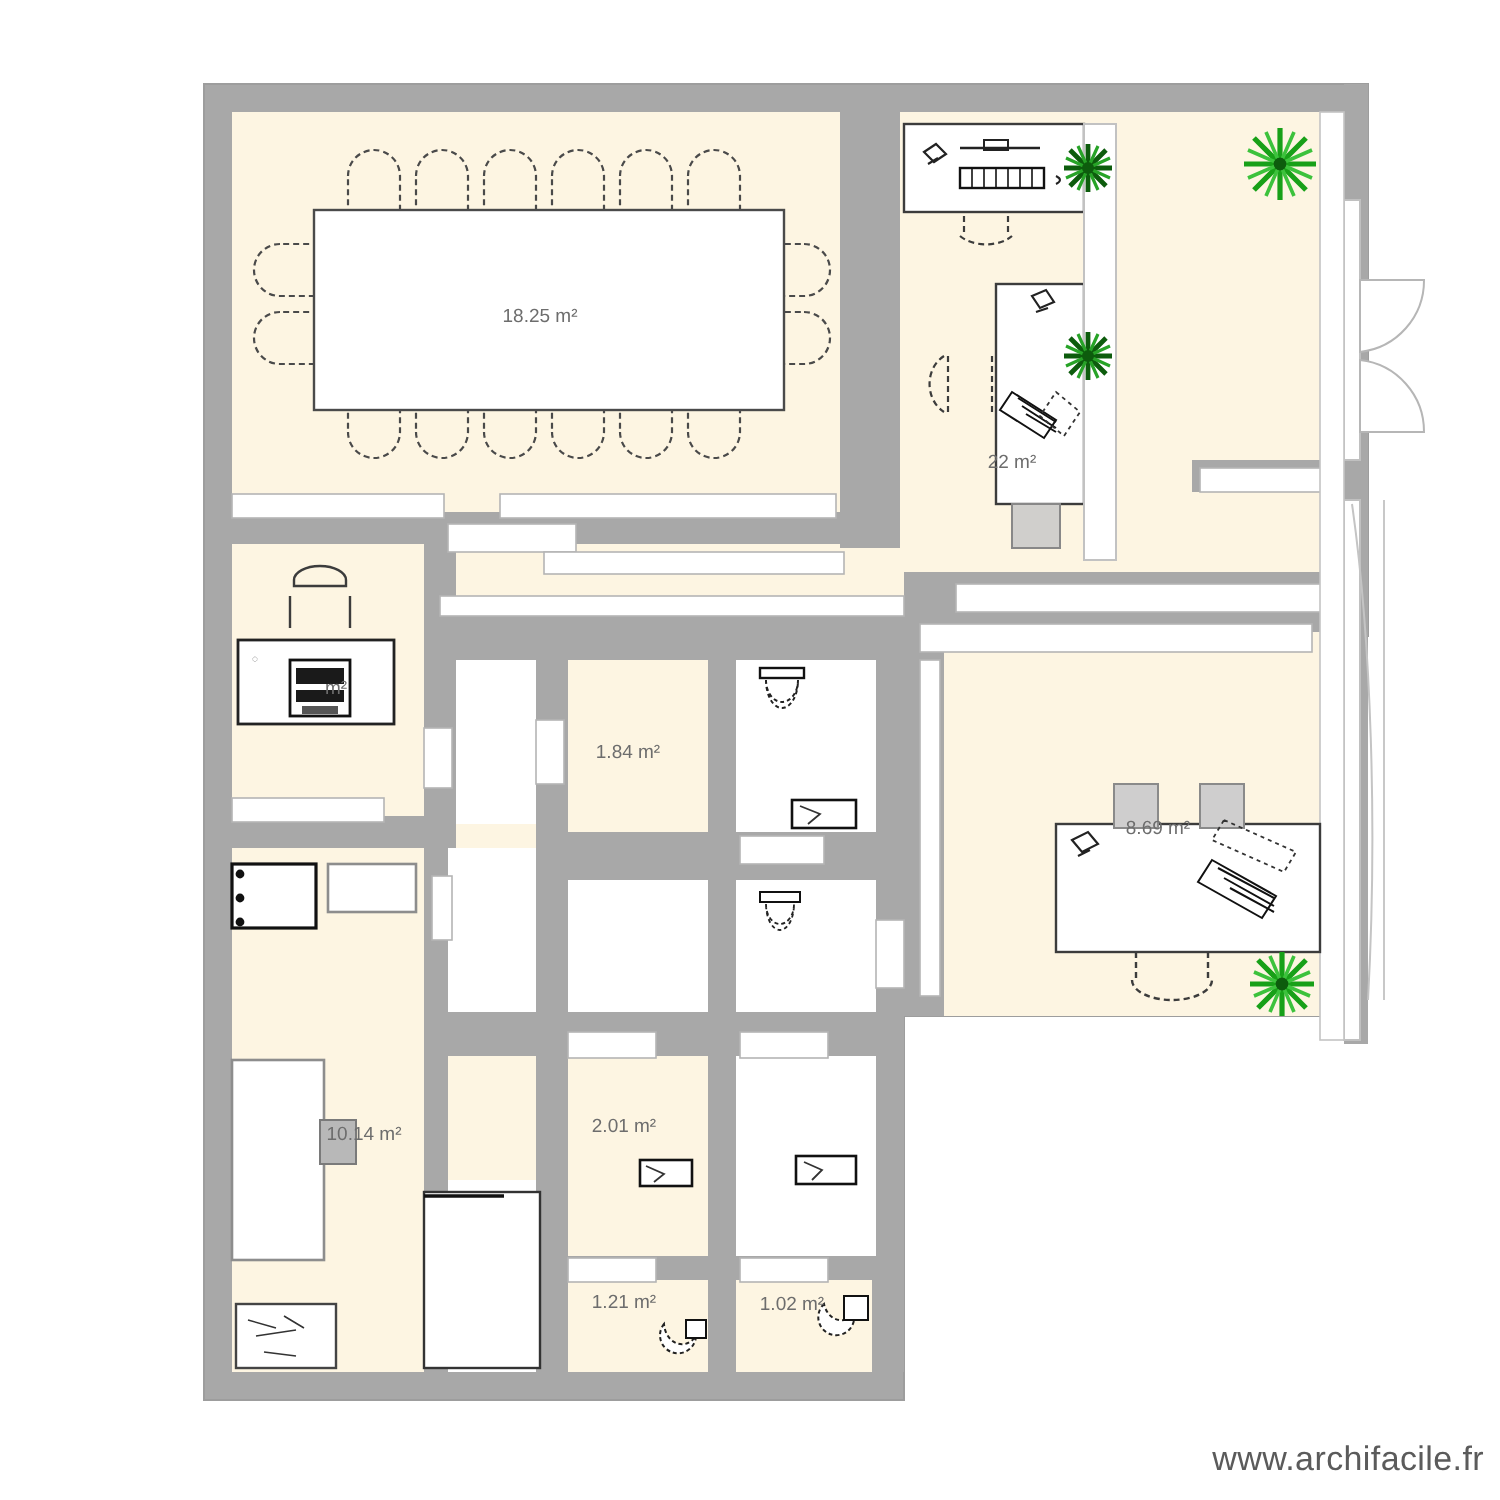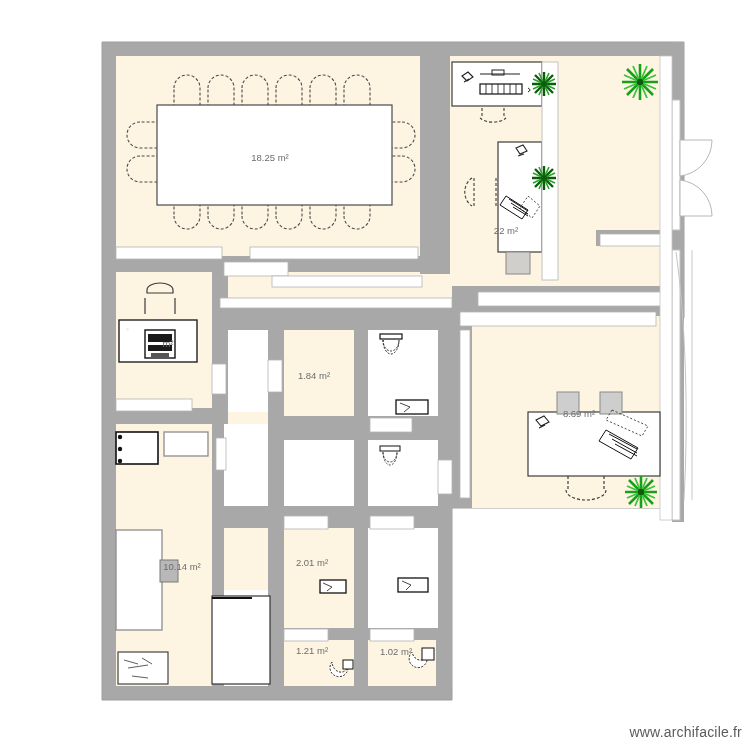--- a/index.html
+++ b/index.html
@@ -18,21 +18,21 @@
     position: absolute;
     left: 12px; top: 0;
     width: 614px;
     height: 750px;
   }
   .watermark {
     position: absolute;
     right: 8px;
     bottom: 10px;
     font-family: "Liberation Sans", sans-serif;
-    font-size: 14px;
+    font-size: 17px;
     color: #5b5b5b;
     letter-spacing: 0.2px;
   }
   svg { display: block; }
   text.area-label {
     font-family: "Liberation Sans", sans-serif;
     font-size: 9.5px;
     fill: #6d6d6d;
     text-anchor: middle;
   }

